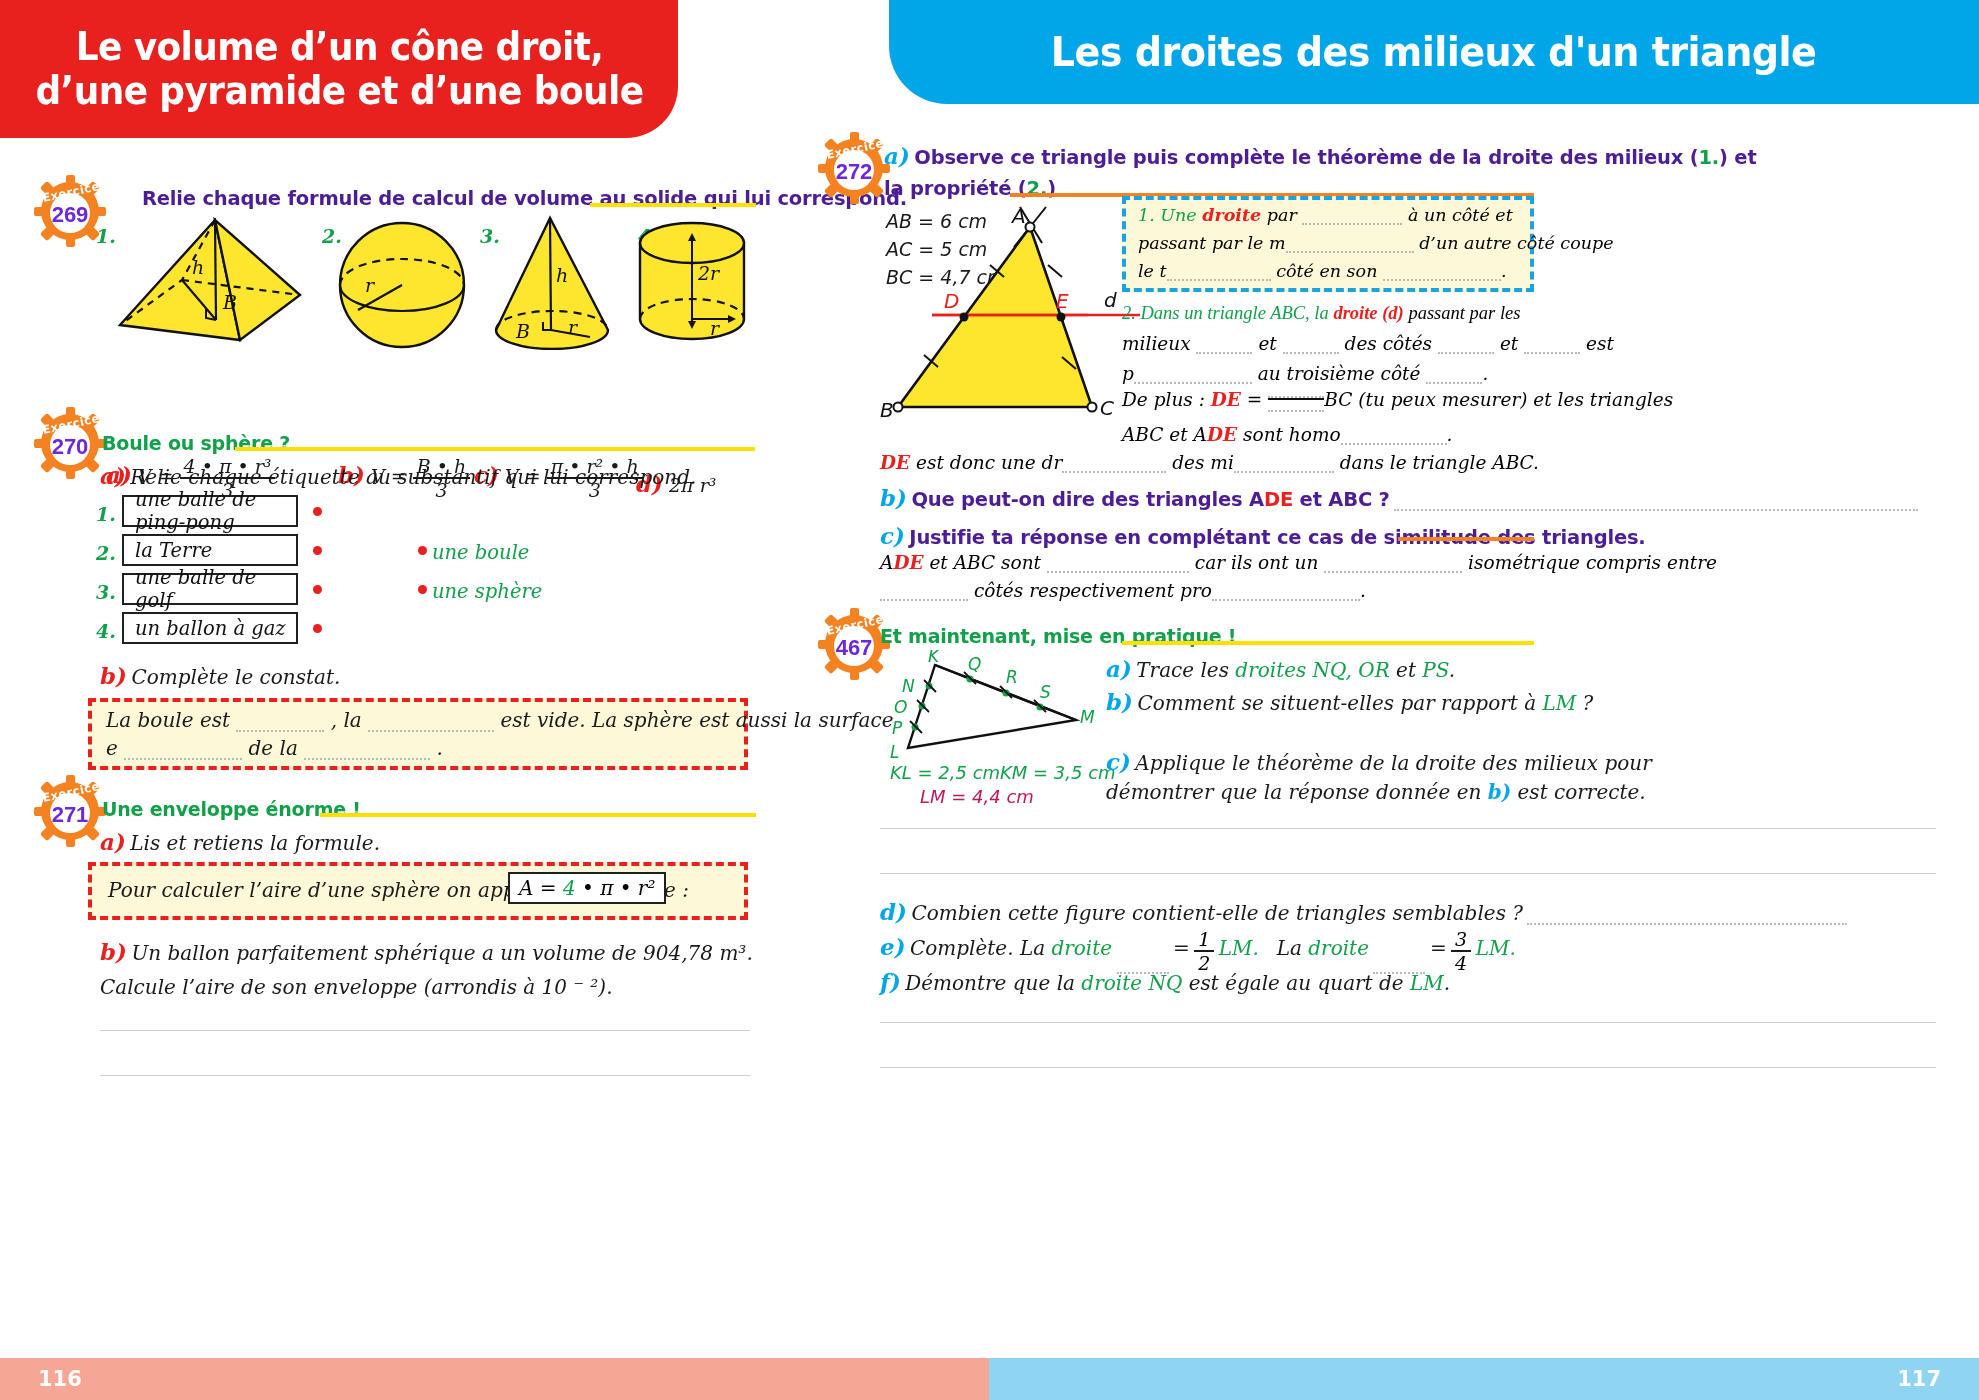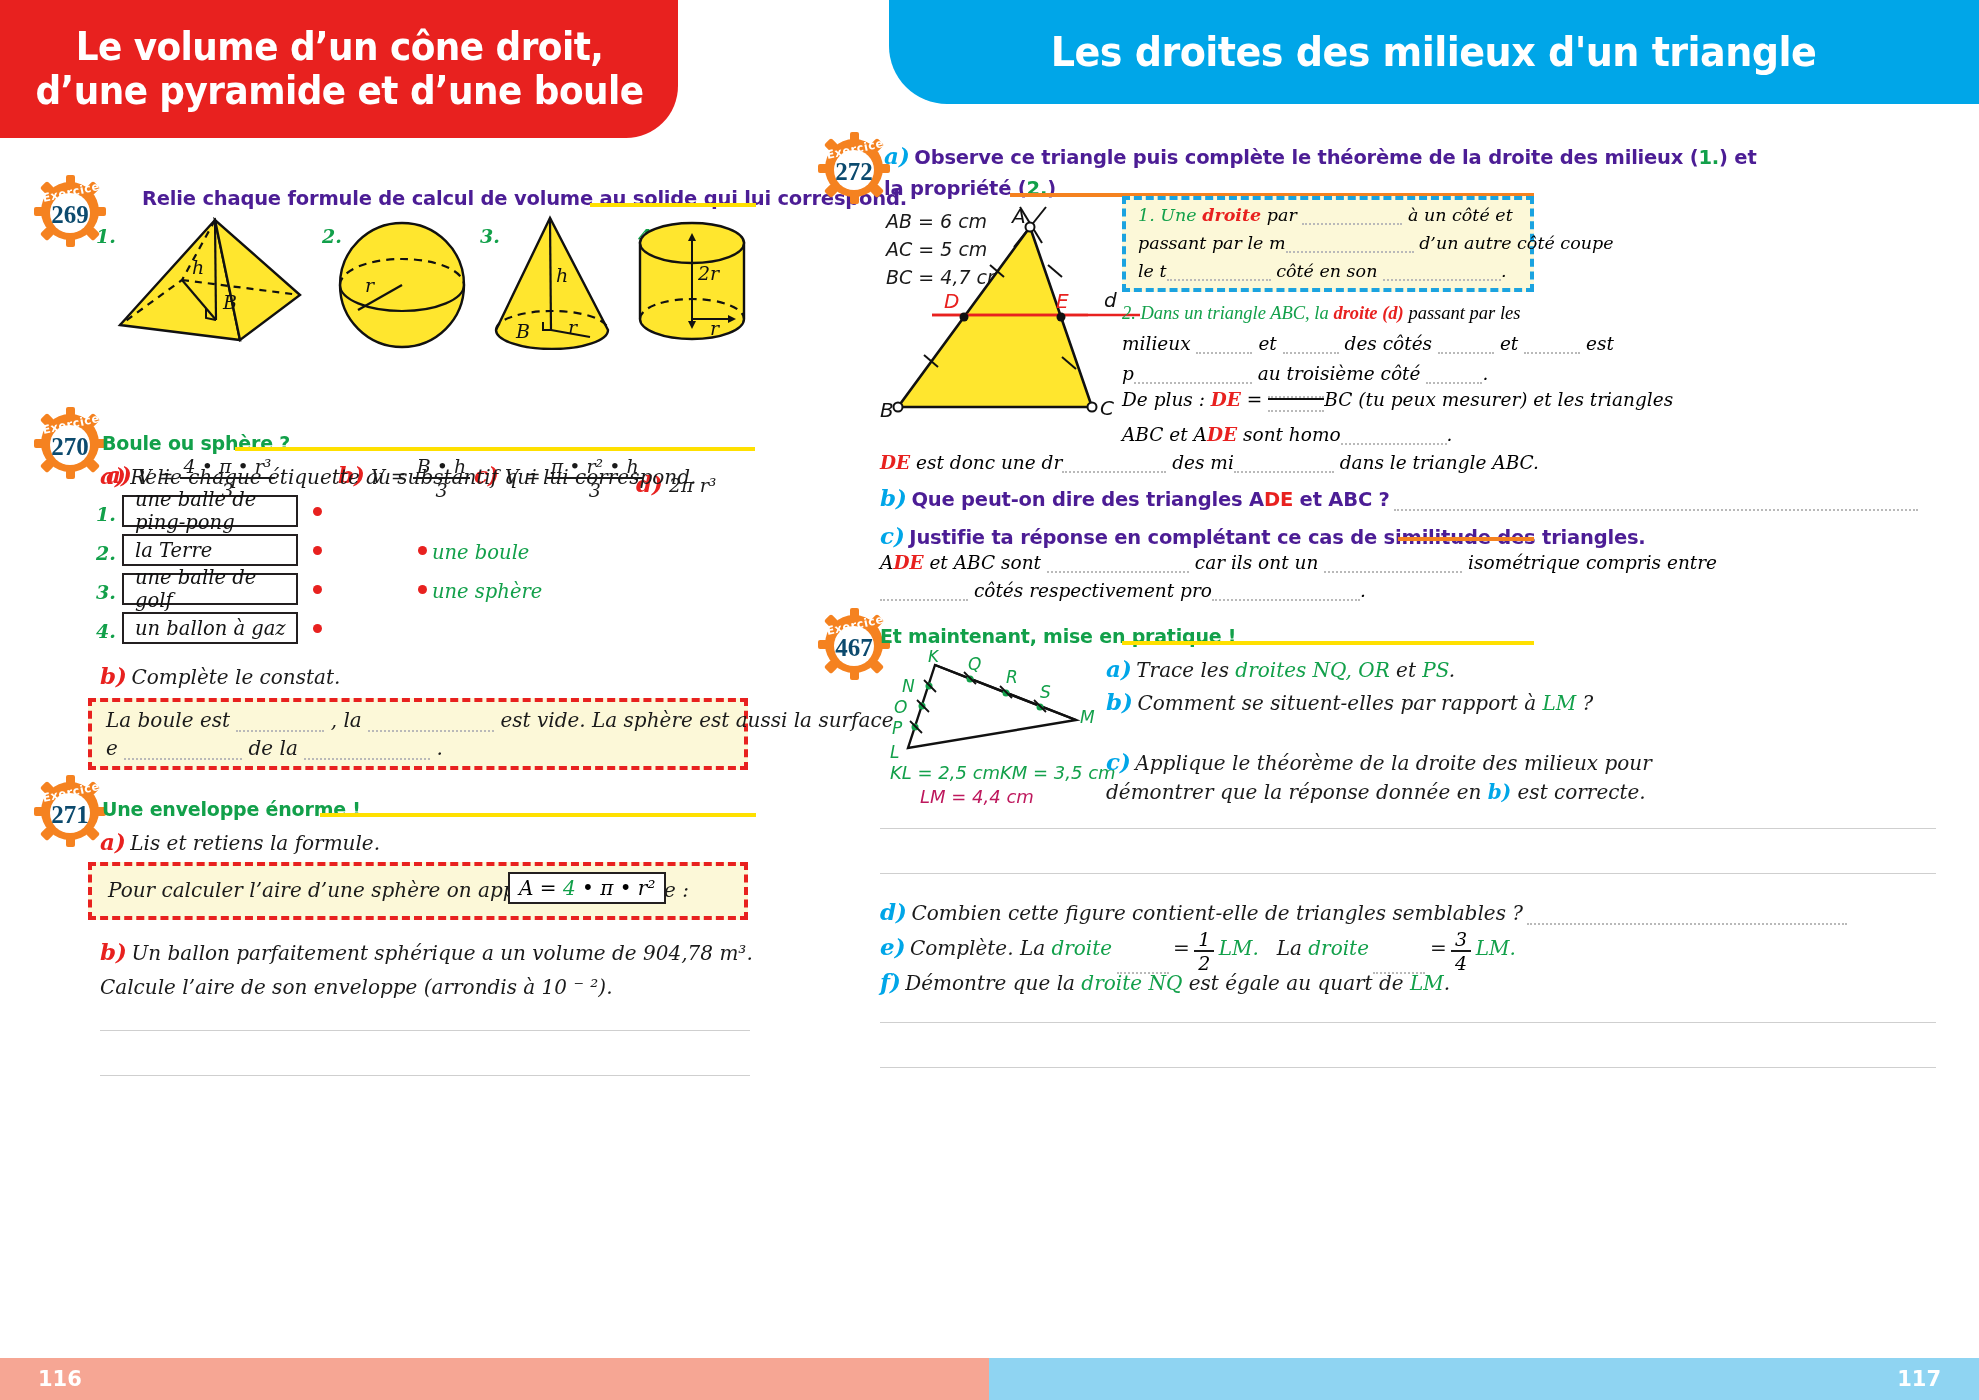--- a/index.html
+++ b/index.html
@@ -46,22 +46,22 @@
                   font-family:"DejaVu Sans", sans-serif;}
   .ftr-right .pn{ position:absolute; right:38px; top:9px; color:#fff; font-weight:bold; font-size:21px;
                   font-family:"DejaVu Sans", sans-serif;}
 
   
   .badge { position:absolute; width:72px; height:72px; }
   .badge svg { position:absolute; left:0; top:0; }
   .badge .num {
     position:absolute; left:0; top:0; width:72px; height:72px;
     display:flex; align-items:center; justify-content:center;
-    font-family:Liberation Serif, serif; font-weight:bold; font-size:25px;
-    color:#0c4a6e; padding-top:8px;
+    font-family:Liberation Sans, sans-serif; font-weight:bold; font-size:22px;
+    color:#6d28d9; padding-top:8px;
   }
   .badge .ex {
     position:absolute; left:6px; top:2px; width:62px; height:30px;
     color:#fff; font-family:"DejaVu Sans", sans-serif; font-weight:bold; font-size:11.5px;
     text-align:center; line-height:30px; letter-spacing:0.5px;
     transform:rotate(-12deg);
   }
 
   
   .bold-head {

